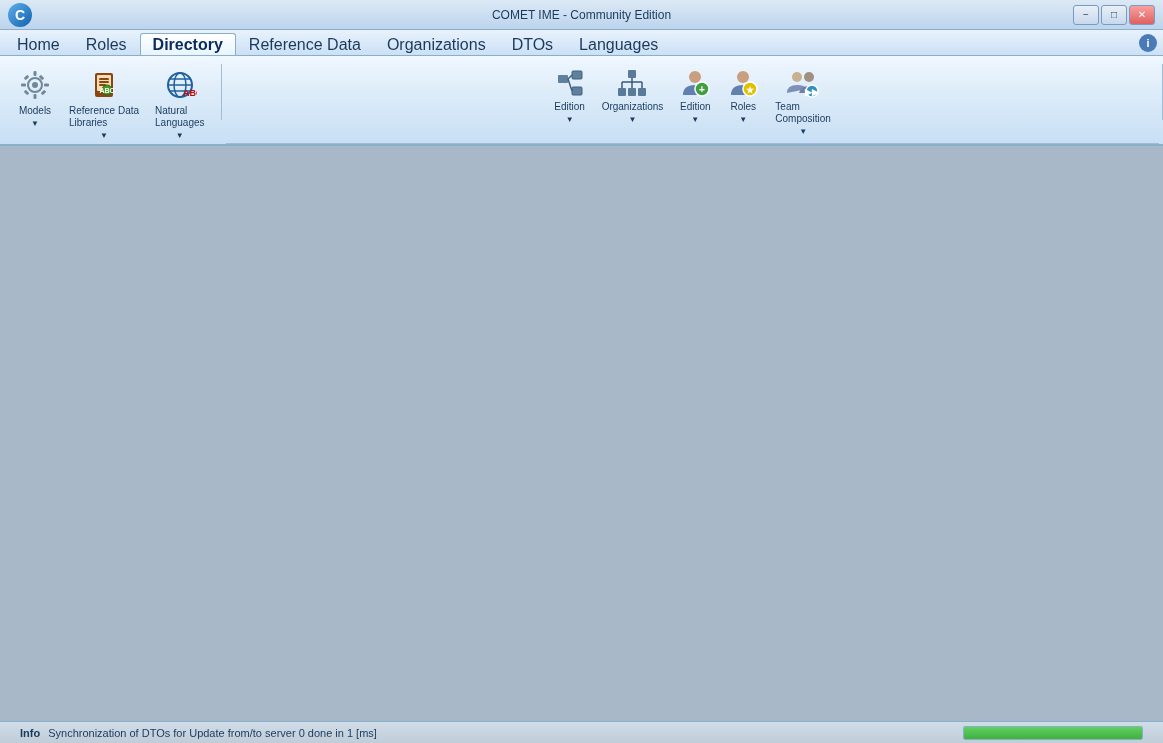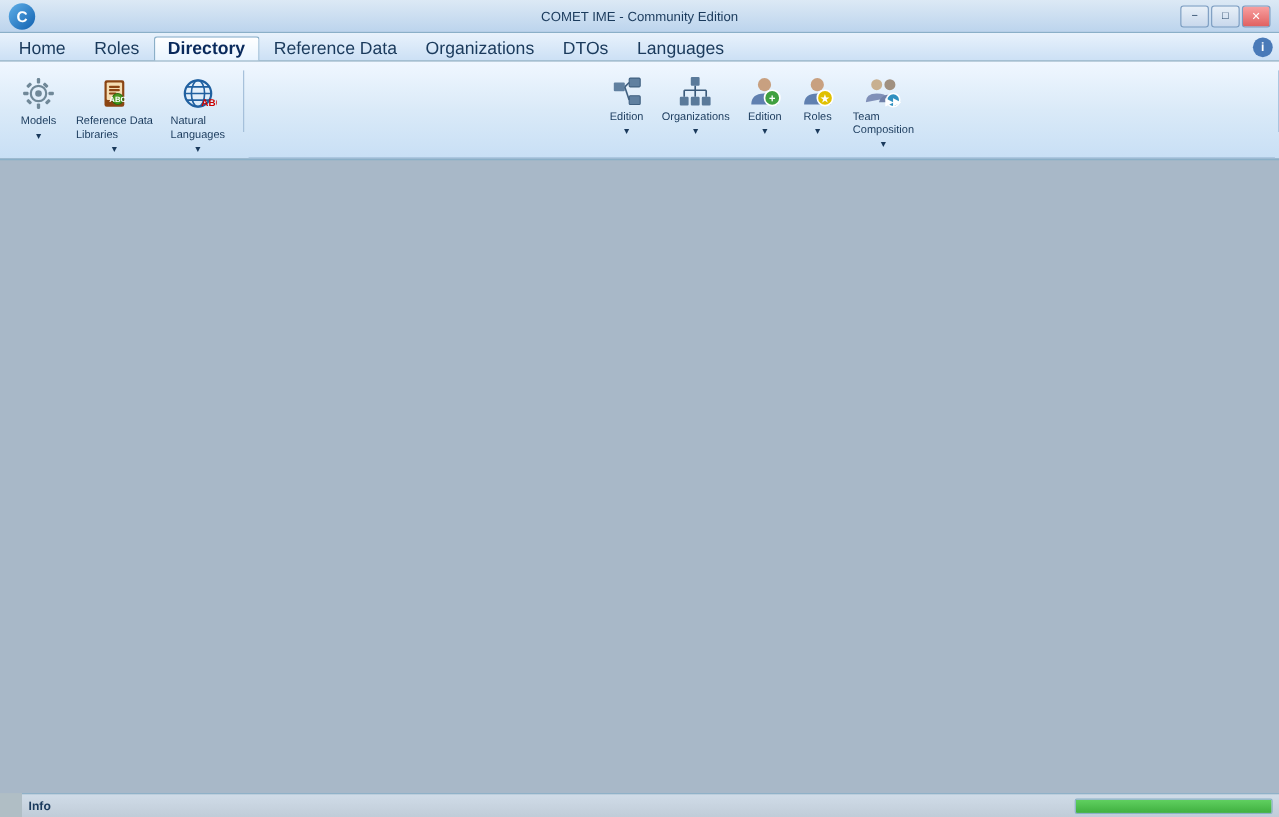--- a/index.html
+++ b/index.html
@@ -202,24 +202,23 @@
       overflow: hidden;
     }
 
     
     .status-bar {
       height: 22px;
       background: linear-gradient(to bottom, #d0dce8, #c0ccd8);
       border-top: 1px solid #8aafc8;
       display: flex;
       align-items: center;
-      padding: 0 6px;
+      padding: 0 20px;
       gap: 8px;
       flex-shrink: 0;
-      margin-left: 20px;
     }
     .status-label {
       font-size: 11px;
       color: #1a3a5c;
       font-weight: 600;
     }
     .status-text {
       font-size: 11px;
       color: #1a3a5c;
     }
@@ -424,16 +423,17 @@
     <div class="ribbon-label">User Management</div>
   </div>
 
 </div>
 
 <div class="main-content">
 </div>
 
 <div class="status-bar">
   <span class="status-label">Info</span>
+  <span class="status-text">Synchronization of DTOs for Update from/to server 0 done in 1 [ms]</span>
   <div class="status-progress">
     <div class="status-progress-bar" style="width: 100%"></div>
   </div>
 </div>
 
 </body></html>

